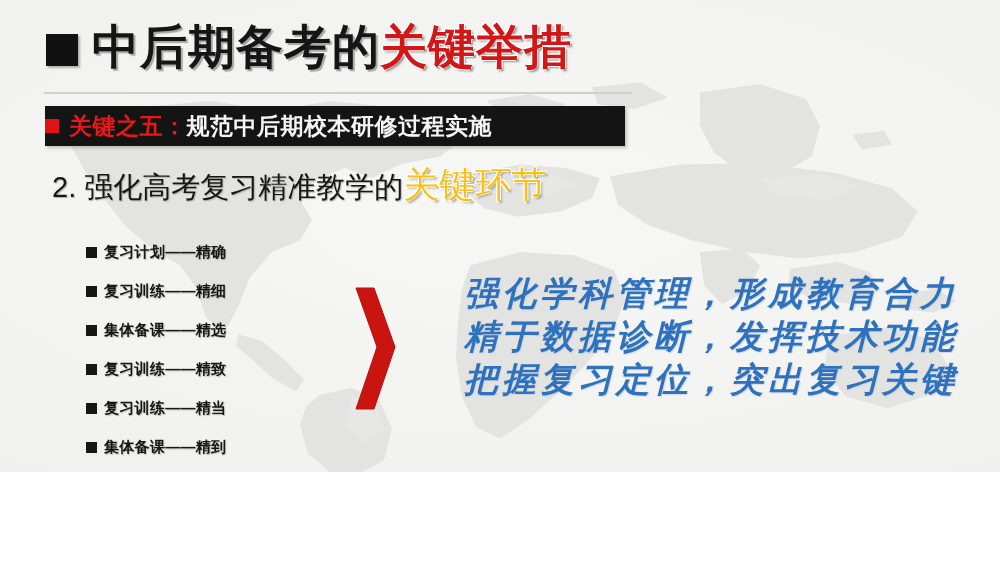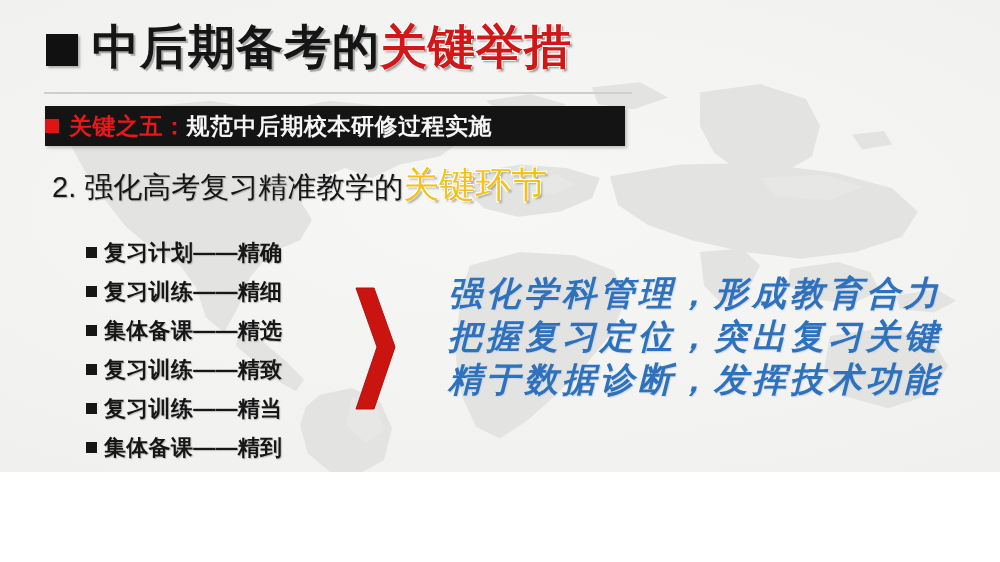--- a/index.html
+++ b/index.html
@@ -149,41 +149,41 @@
     white-space: nowrap;
   }
   .b-sq {
     width: 11px;
     height: 11px;
     background: #161616;
     margin-right: 7px;
     flex: none;
   }
   .b-text {
-    font-size: 22px;
+    font-size: 15px;
     font-weight: 700;
     color: #161616;
     text-shadow: 1px 1px 1px rgba(165,165,165,0.65);
     letter-spacing: 0.3px;
   }
 
   
   .chevron {
     position: absolute;
     left: 352px;
     top: 286px;
     width: 46px;
     height: 125px;
   }
   .chevron svg { display: block; }
 
   
   .blue-block {
     position: absolute;
-    left: 448px;
+    left: 464px;
     top: 272px;
     width: 520px;
   }
   .blue-line {
     font-family: "DejaVu Serif", "Liberation Serif", serif;
     font-size: 34px;
     font-weight: 700;
     font-style: italic;
     color: #2e71bd;
     letter-spacing: 4px;
@@ -289,17 +289,17 @@
   </div>
 
   <div class="chevron">
     <svg width="46" height="125" viewBox="0 0 46 125" aria-hidden="true">
       <polygon points="4,2 22,2 43,61 22,123 4,123 25,61" fill="#c9140f" stroke="#b81010" stroke-width="1"></polygon>
     </svg>
   </div>
 
   <div class="blue-block">
     <div class="blue-line">强化学科管理，形成教育合力</div>
+    <div class="blue-line">精于数据诊断，发挥技术功能</div>
     <div class="blue-line">把握复习定位，突出复习关键</div>
-    <div class="blue-line">精于数据诊断，发挥技术功能</div>
   </div>
 
 </div>
 
 </body></html>

